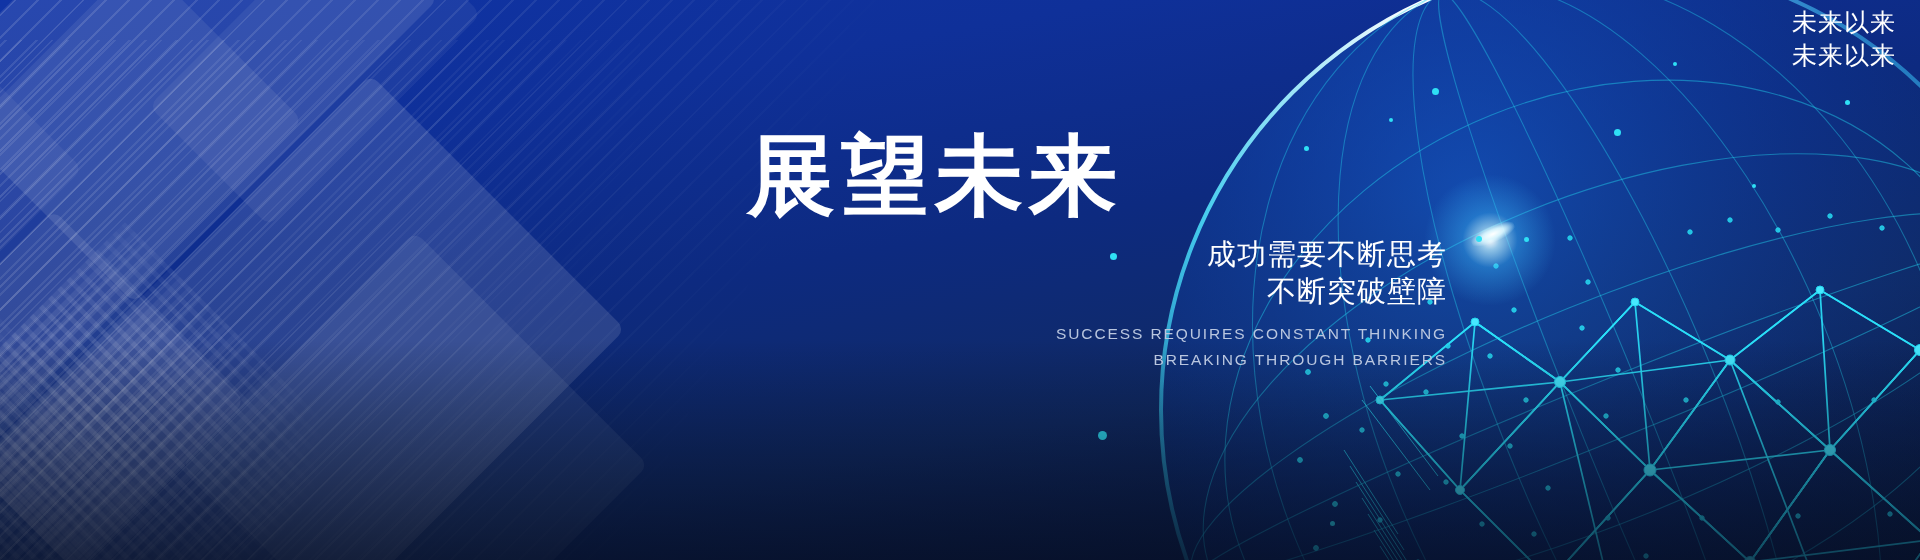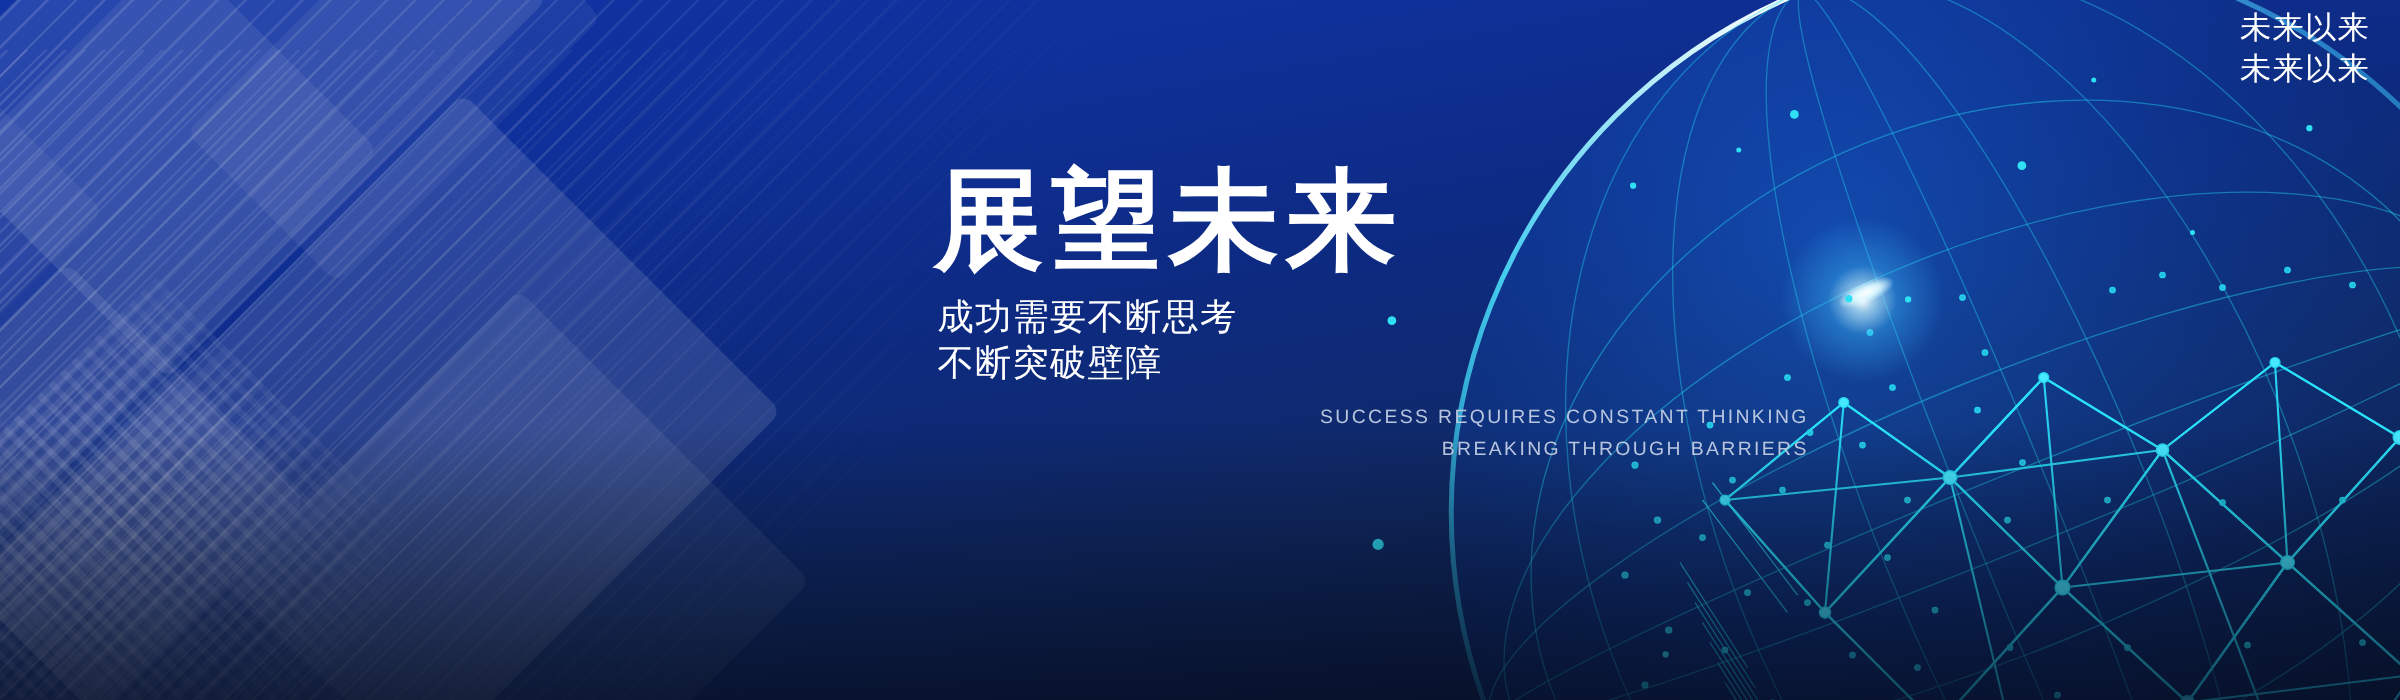--- a/index.html
+++ b/index.html
@@ -81,21 +81,21 @@
   .title-cn{
     color:#ffffff;font-size:88px;line-height:1.0;font-weight:700;
     letter-spacing:6px;margin:0;white-space:nowrap;
   }
   .title-en{
     color:#ffffff;font-size:45px;line-height:1.0;font-weight:400;
     letter-spacing:1.5px;margin:20px 0 0 2px;white-space:nowrap;
   }
   .sub-cn{
     color:#ffffff;font-size:29px;line-height:1.27;font-weight:400;
-    letter-spacing:1px;margin:16px 0 0 3px;
+    letter-spacing:1px;margin:16px 0 0 3px;text-align:right;
   }
   .sub-en{
     color:#b9c6df;font-size:15.5px;line-height:1.72;font-weight:400;
     letter-spacing:1.9px;margin:11px 0 0 3px;text-align:right;
   }
 </style>
 </head>
 <body>
 
 <div id="banner">

